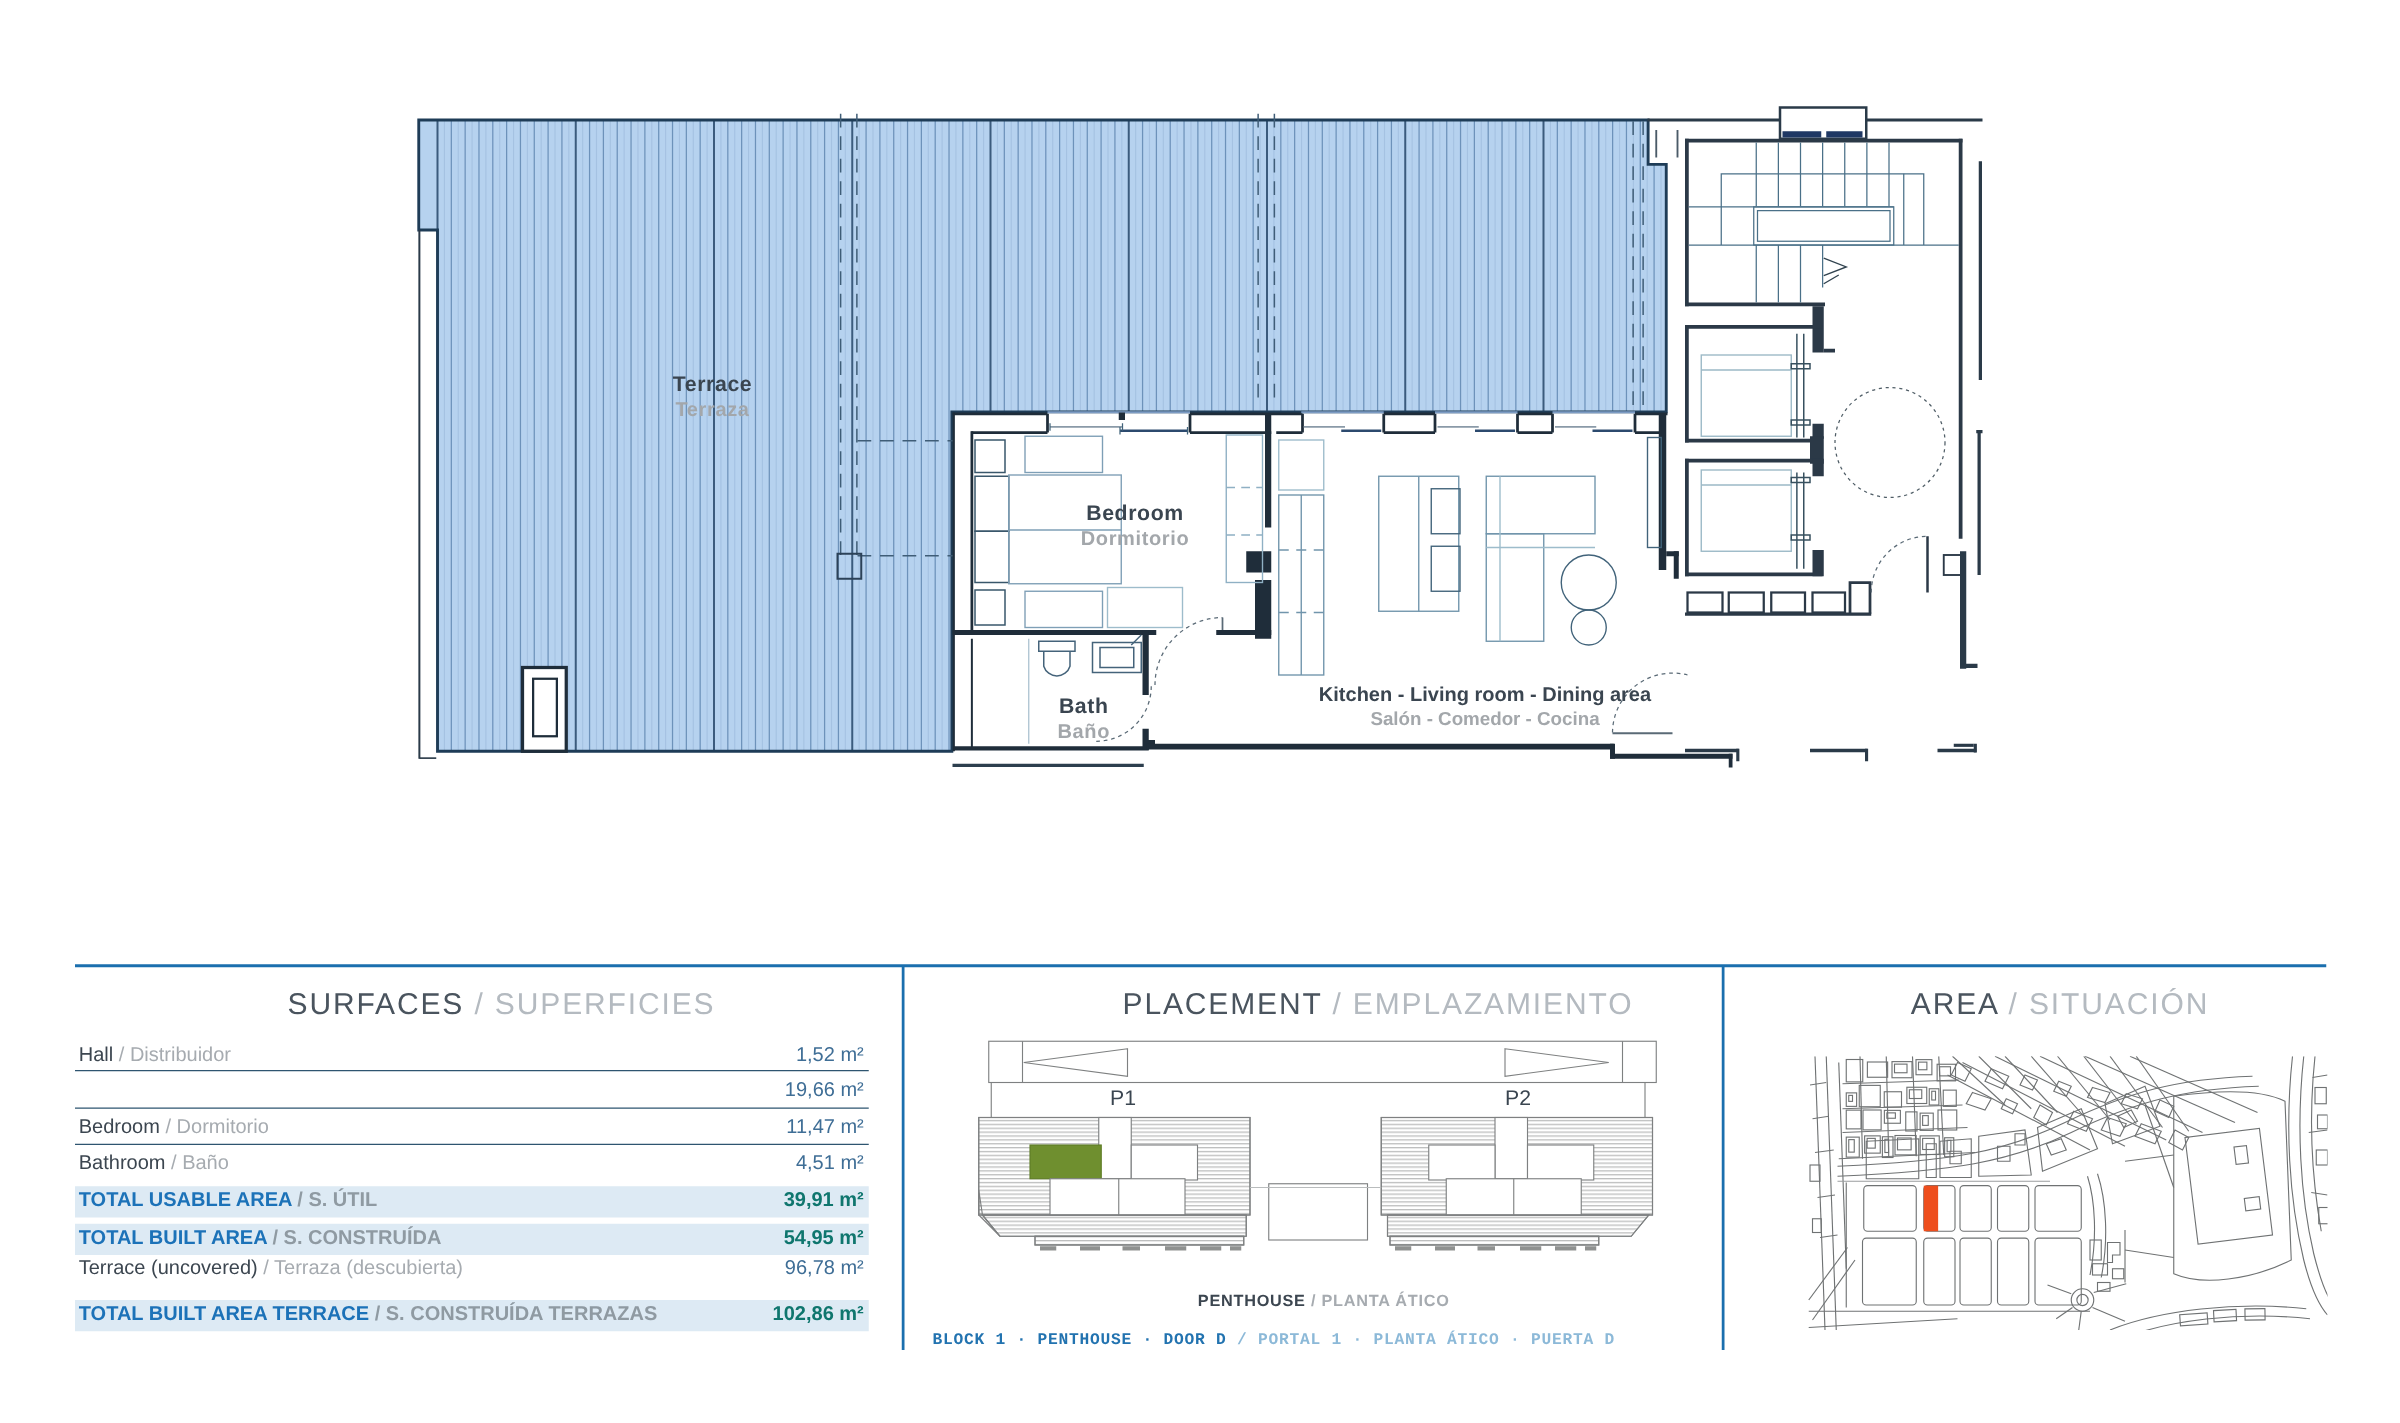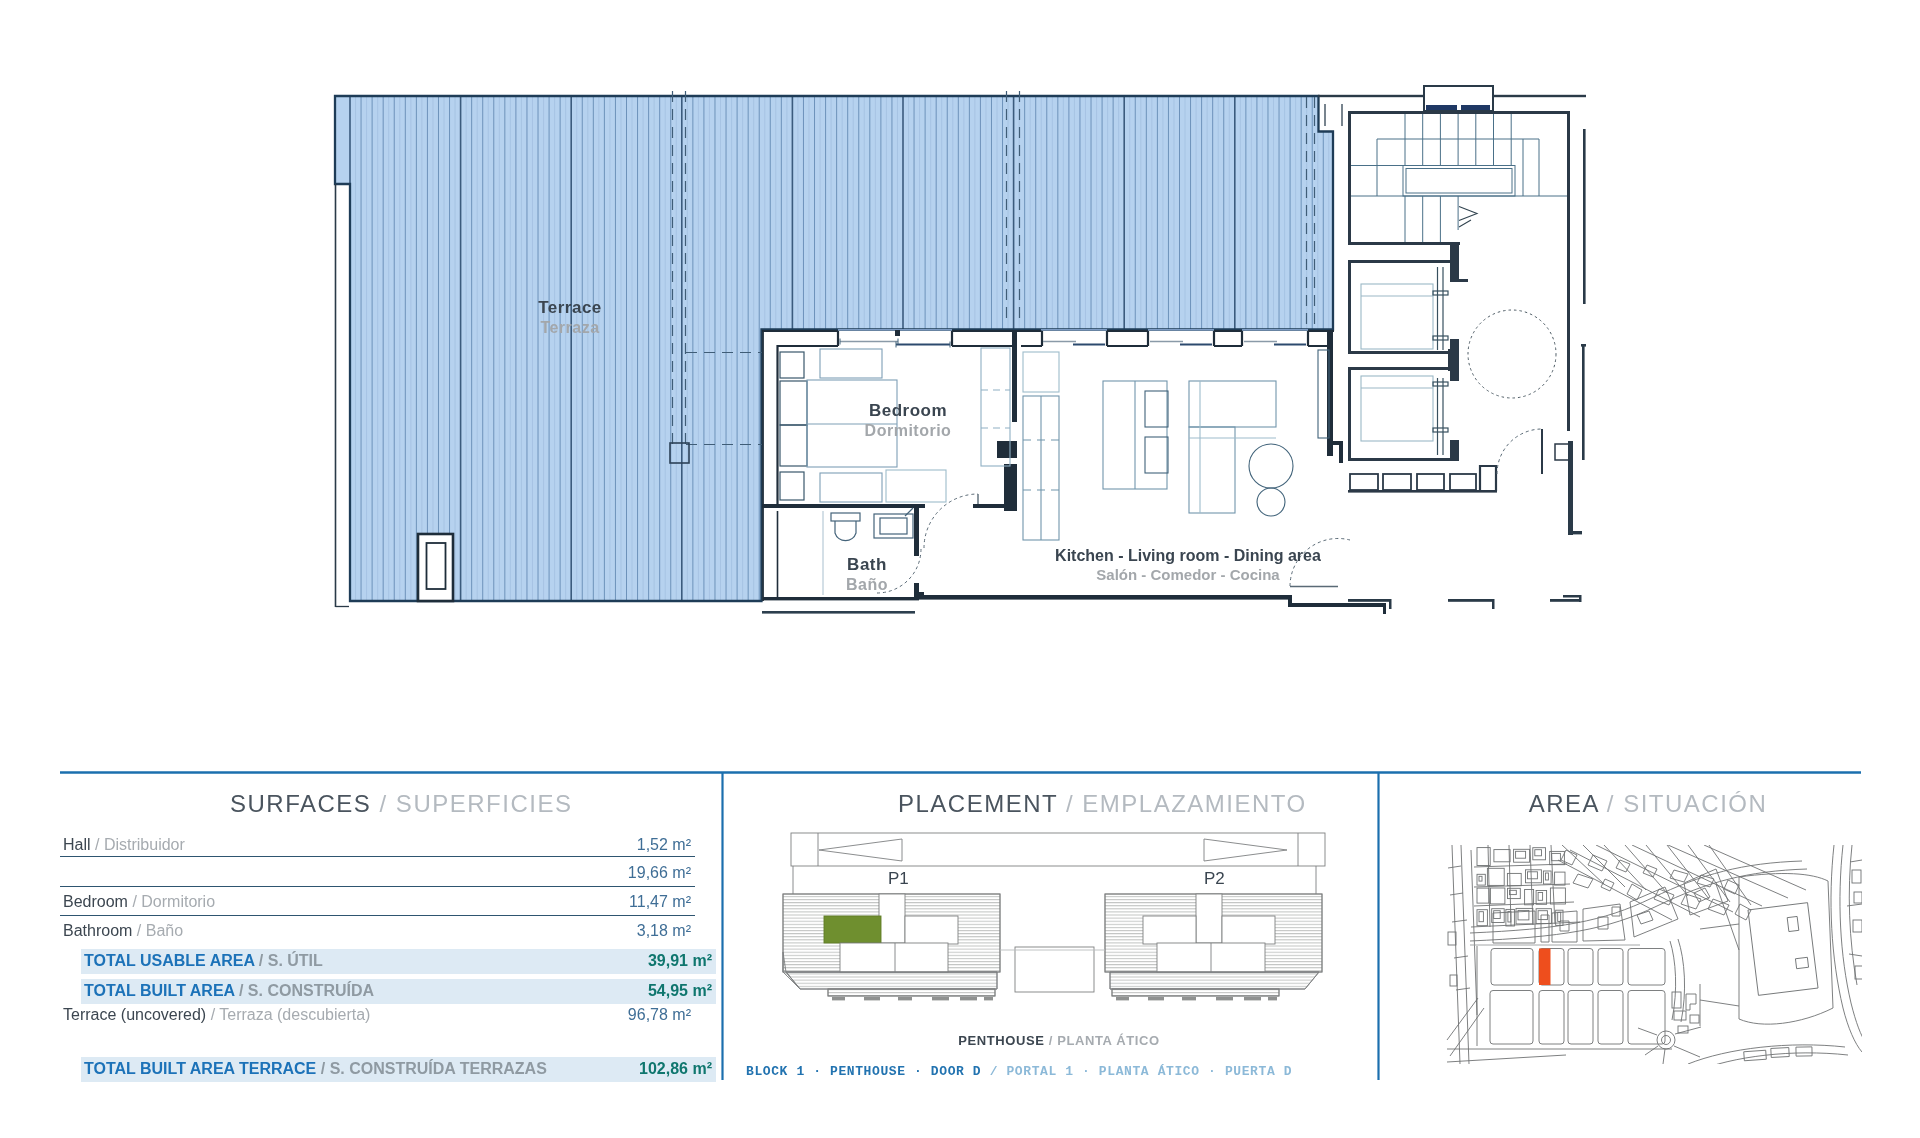--- a/index.html
+++ b/index.html
@@ -9,21 +9,21 @@
   
   .colhead{position:absolute;font-size:24px;letter-spacing:1.5px;color:#4a545e;
            text-align:center;white-space:nowrap;}
   .colhead .g{color:#b4bac0;}
   .tbl{position:absolute;left:60px;top:828px;width:635px;font-size:16px;color:#3c4650;}
   .trow{position:absolute;left:0;width:635px;height:25px;line-height:23px;white-space:nowrap;}
   .trow .lab{position:absolute;left:3px;}
   .trow .val{position:absolute;right:4px;color:#3f6e96;}
   .trow .g{color:#a6abb0;}
   .sep{position:absolute;left:0;width:635px;height:0;border-bottom:1.2px solid #2e5570;}
-  .blue{background:#ddeaf4;margin-left:21px;}
+  .blue{background:#ddeaf4;}
   .blue .lab{color:#1c72b8;font-weight:bold;}
   .blue .lab .g{color:#8f9aa2;}
   .blue .val{color:#0f766e;font-weight:bold;}
   .cap1{position:absolute;width:660px;text-align:center;font-size:13px;
         color:#3c4650;font-weight:bold;letter-spacing:.6px;white-space:nowrap;}
   .cap1 .g{color:#a6abb0;font-weight:bold;}
   .cap2{position:absolute;width:660px;text-align:left;font-size:13px;
         color:#2273b0;font-weight:bold;letter-spacing:.6px;white-space:nowrap;font-family:Liberation Mono, monospace;}
   .cap2 .lt{color:#8cb9d8;}
 </style>
@@ -709,34 +709,34 @@
       <span class="val">19,66 m²</span>
     </div>
   <div class="sep" style="top:58px;"></div>
   <div class="trow" style="top:62px;">
       <span class="lab">Bedroom <span class="g">/ Dormitorio</span></span>
       <span class="val">11,47 m²</span>
     </div>
   <div class="sep" style="top:87px;"></div>
   <div class="trow" style="top:91px;">
       <span class="lab">Bathroom <span class="g">/ Baño</span></span>
-      <span class="val">3,18 m²</span>
+      <span class="val">4,51 m²</span>
     </div>
   <div class="trow blue" style="top:121px;">
       <span class="lab">TOTAL USABLE AREA <span class="g">/ S. ÚTIL</span></span>
       <span class="val">39,91 m²</span>
     </div>
   <div class="trow blue" style="top:151px;">
       <span class="lab">TOTAL BUILT AREA <span class="g">/ S. CONSTRUÍDA</span></span>
       <span class="val">54,95 m²</span>
     </div>
   <div class="trow" style="top:175px;">
       <span class="lab">Terrace (uncovered) <span class="g">/ Terraza (descubierta)</span></span>
       <span class="val">96,78 m²</span>
     </div>
-  <div class="trow blue" style="top:229px;text-align:center;">
+  <div class="trow blue" style="top:212px;text-align:center;">
       <span class="lab">TOTAL BUILT AREA TERRACE <span class="g">/ S. CONSTRUÍDA TERRAZAS</span></span>
       <span class="val">102,86 m²</span>
     </div>
 </div>
 
 <div class="cap1" style="left:729px;top:1033px;">PENTHOUSE <span class="g">/ PLANTA ÁTICO</span></div>
 <div class="cap2" style="left:746px;top:1064px;">BLOCK 1 · PENTHOUSE · DOOR D <span class="lt">/ PORTAL 1 · PLANTA ÁTICO · PUERTA D</span></div>
 
 </body></html>

